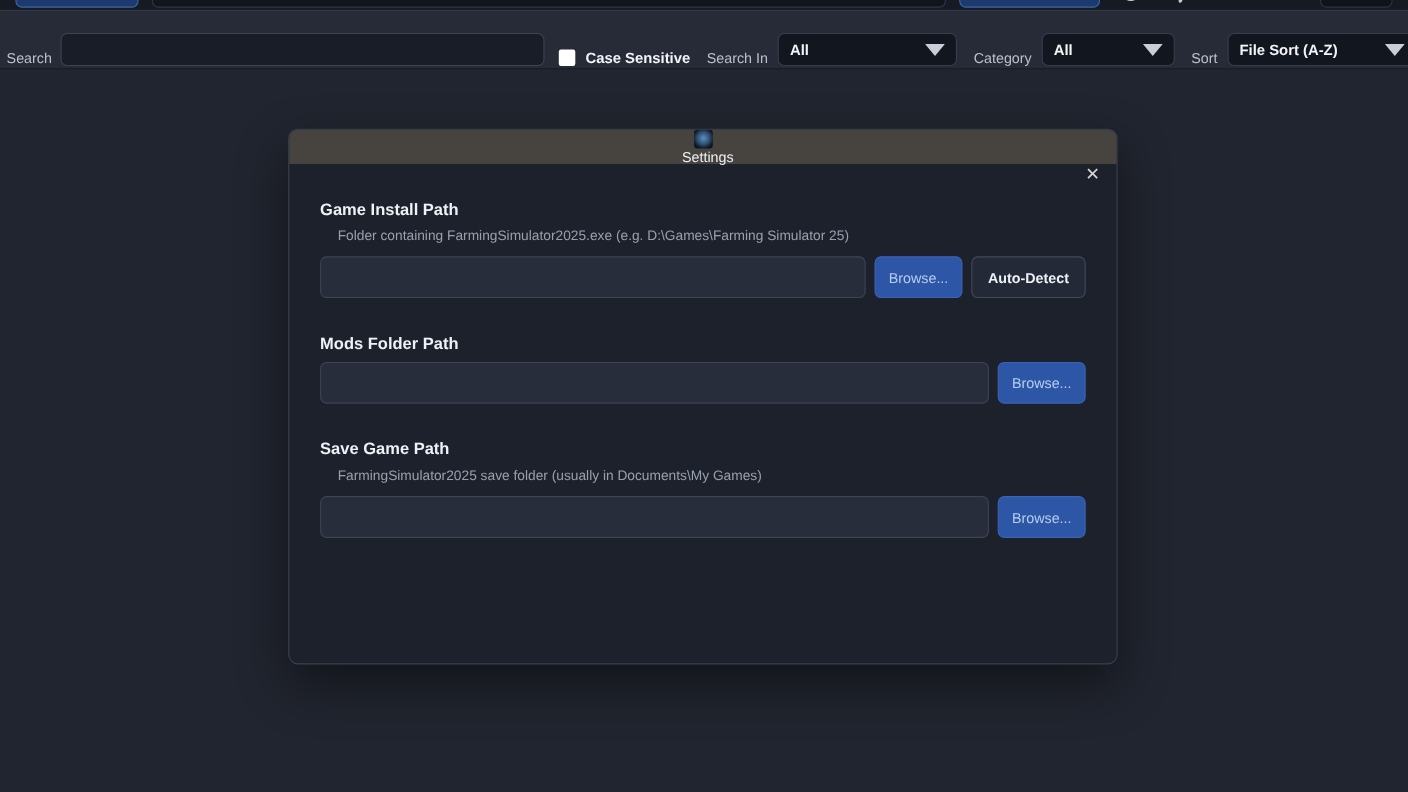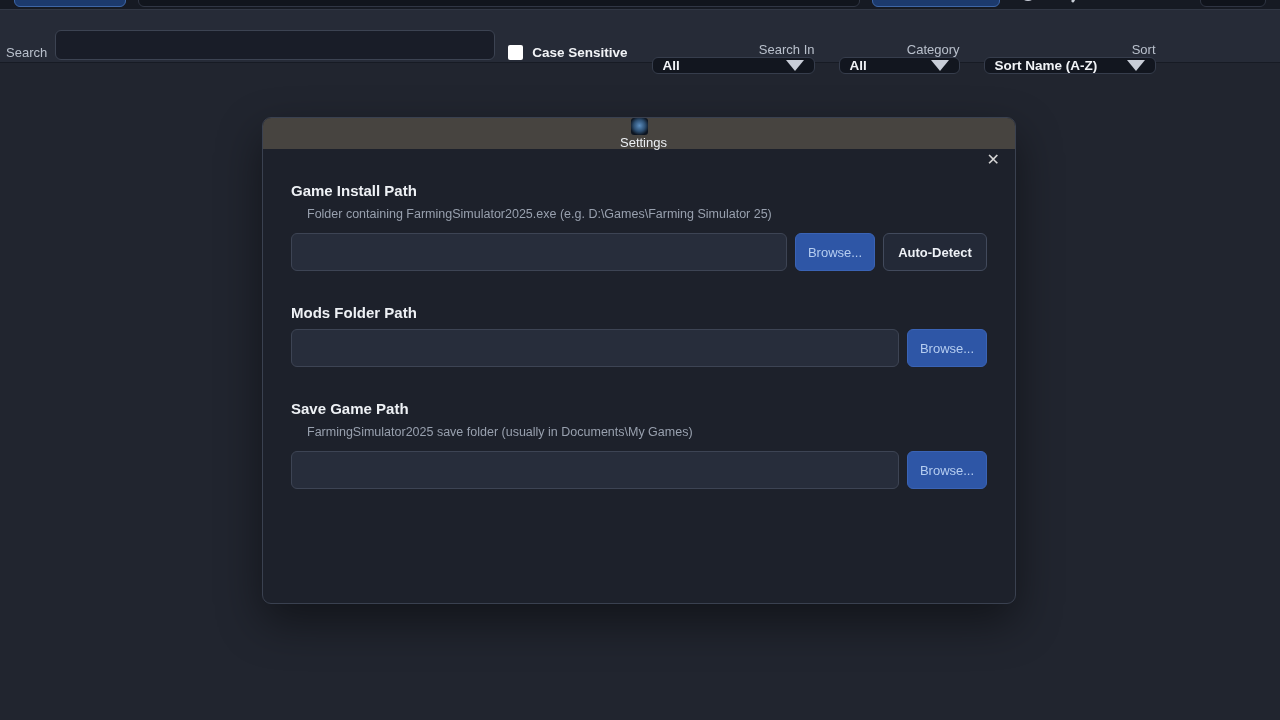--- a/index.html
+++ b/index.html
@@ -150,21 +150,21 @@
     font-size: 13.5px;
     cursor: pointer;
   }
   .fb-dd-arrow {
     width: 0; height: 0;
     border-left: 9px solid transparent;
     border-right: 9px solid transparent;
     border-top: 11px solid #c9ced8;
     margin-left: 12px;
   }
-  .ml14 { margin-left: 15px; flex-direction: column; }
+  .ml14 { margin-left: 15px; }
 
   
   .dialog {
     position: absolute;
     left: 262px; top: 117px;
     width: 754px; height: 487px;
     background: #1d212b;
     border: 1px solid #3a4150;
     border-radius: 9px;
     box-shadow: 0 18px 45px rgba(0,0,0,0.45);
@@ -304,21 +304,21 @@
     <div class="fb-group ml14">
       <span class="fb-label">Category</span>
       <div class="fb-dd" style="width:121px">
         <span>All</span>
         <span class="fb-dd-arrow"></span>
       </div>
     </div>
     <div class="fb-group ml14">
       <span class="fb-label">Sort</span>
       <div class="fb-dd" style="width:172px">
-        <span>Sort Name (A-Z)</span>
+        <span>File Sort (A-Z)</span>
         <span class="fb-dd-arrow"></span>
       </div>
     </div>
   </div>
 
   <div class="dialog">
     <div class="dialog-titlebar">
       <div class="dialog-app-icon"></div>
       <span class="dialog-title">Settings</span>
       <span class="dialog-close">✕</span>

